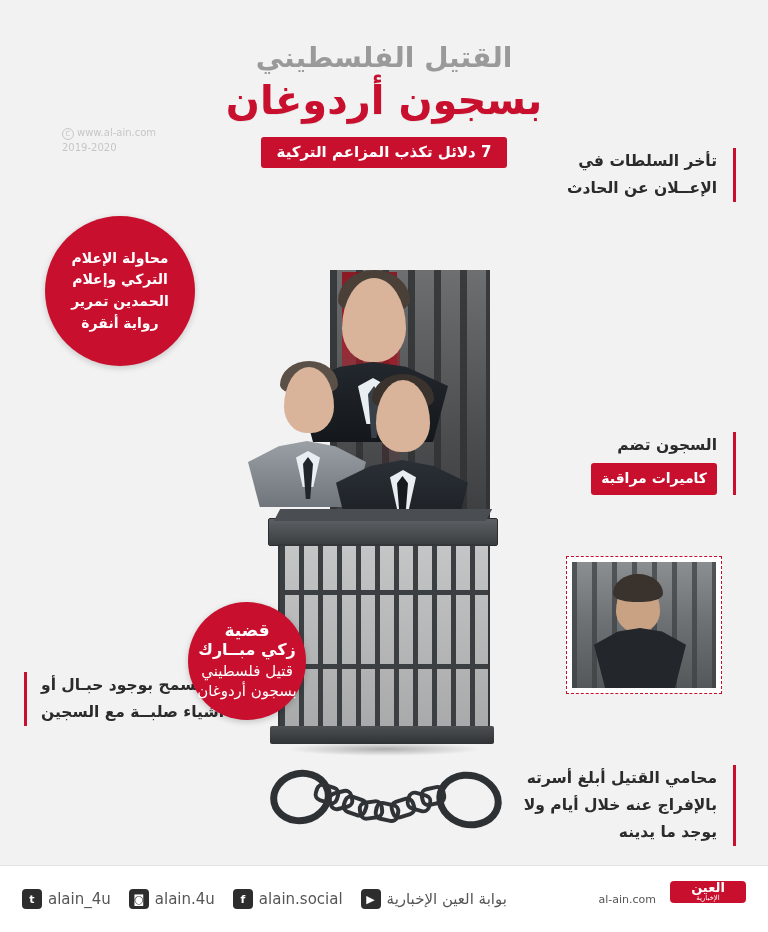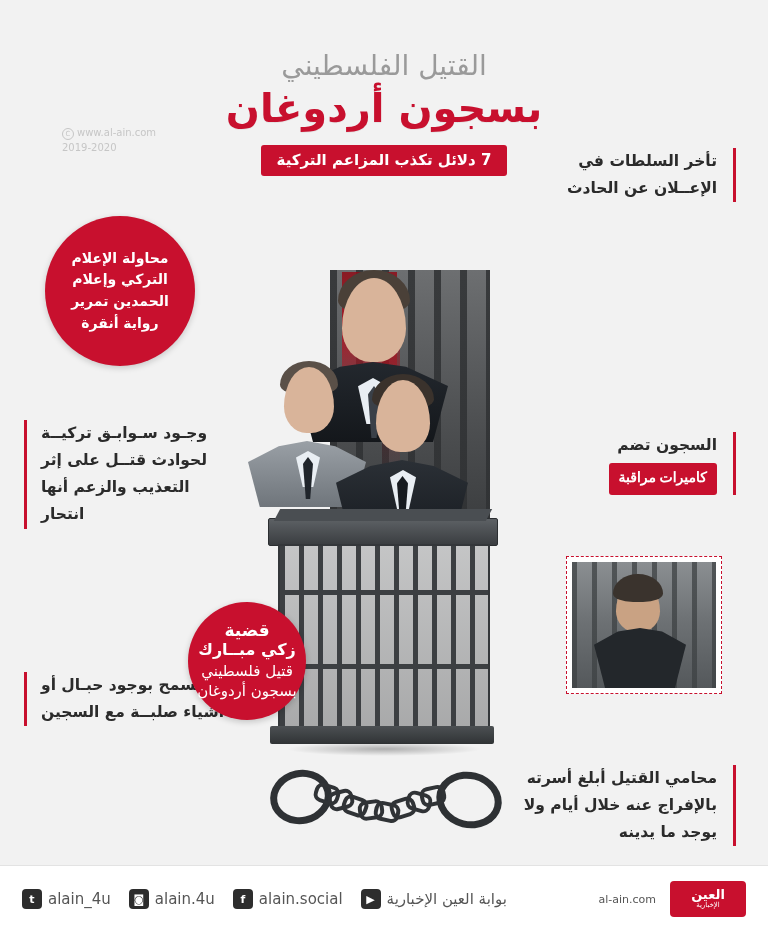--- a/index.html
+++ b/index.html
@@ -8,23 +8,22 @@
     background:#f2f2f2;
     font-family:"DejaVu Sans","Liberation Sans",sans-serif;
     overflow:hidden;
     position:relative;
   }
   .page{position:relative;width:768px;height:932px;background:#f2f2f2;overflow:hidden;}
 
   
   .header{position:absolute;top:40px;left:0;width:768px;text-align:center;}
   .title-1{
-    font-size:28px;color:#9a9a9a;font-weight:normal;letter-spacing:0px;
+    font-size:28px;color:#9a9a9a;font-weight:bold;letter-spacing:0px;
     line-height:1.25;
-    margin-top:8px;
   }
   .title-2{
     font-size:40px;color:#c8102e;font-weight:bold;line-height:1.15;margin-top:2px;
     text-shadow:0 1px 0 rgba(0,0,0,.05);
   }
   .subtitle-badge{
     display:inline-block;margin-top:14px;background:#c8102e;color:#fff;
     font-size:15px;font-weight:bold;padding:6px 16px 7px;border-radius:3px;
     letter-spacing:0;
   }
@@ -145,21 +144,21 @@
   .note-auth{right:32px;top:148px;width:188px;}
   .note-cell{right:32px;top:286px;width:188px;}
   .note-cams{right:32px;top:432px;width:188px;}
   .note-law{right:32px;top:756px;width:200px;margin-top:9px;}
 
   .note-prec{left:24px;top:420px;width:190px;}
   .note-rope{left:24px;top:672px;width:190px;}
 
   .mini-badge{
     display:inline-block;background:#c8102e;color:#fff;font-size:14px;font-weight:bold;
-    padding:3px 10px 4px;border-radius:3px;margin-top:4px;font-family:Liberation Serif, serif;
+    padding:3px 10px 4px;border-radius:3px;margin-top:4px;
   }
 
   
   .victim{
     position:absolute;right:46px;top:556px;width:156px;height:138px;
     border:1.5px dashed #c8102e;padding:5px;background:#fff;box-sizing:border-box;
   }
   .victim .vin{position:relative;width:100%;height:100%;overflow:hidden;
     background:linear-gradient(180deg,#8b8f92 0%,#6e7275 45%,#54585b 100%);}
   .victim .vbars{position:absolute;inset:0;
@@ -177,21 +176,21 @@
   .soc{display:flex;align-items:center;gap:6px;}
   .soc .ic{width:20px;height:20px;border-radius:4px;display:flex;align-items:center;
     justify-content:center;color:#fff;font-size:11px;font-weight:bold;}
   .ic-tw{background:#2d2d2d;}
   .ic-ig{background:#2d2d2d;}
   .ic-fb{background:#2d2d2d;}
   .ic-yt{background:#2d2d2d;}
   .soc .lb{font-size:15px;color:#555;}
   .site{position:absolute;right:112px;top:0;height:66px;display:flex;align-items:center;
     font-size:11px;color:#555;direction:ltr;}
-  .logo{position:absolute;right:22px;top:15px;width:76px;height:36px;background:#c8102e;
+  .logo{position:absolute;right:22px;top:15px;width:76px;height:22px;background:#c8102e;
     border-radius:4px;color:#fff;display:flex;flex-direction:column;align-items:center;
     justify-content:center;line-height:1.1;}
   .logo .l1{font-size:13px;font-weight:bold;}
   .logo .l2{font-size:7px;}
 </style>
 </head>
 <body>
 
 <div class="page">
 
@@ -221,21 +220,20 @@
     <div class="vin">
       <div class="vbars"></div>
       <div class="vhead"></div>
       <div class="vhair"></div>
       <div class="vbody"></div>
     </div>
   </div>
 
   <div class="note right note-law">محامي القتيل أبلغ أسرته بالإفراج عنه خلال أيام ولا يوجد ما يدينه</div>
 
-  <div class="note left note-prec">وجـود سـوابـق تركيــة لحوادث قتــل على إثر التعذيب والزعم أنها انتحار</div>
   <div class="note left note-rope">لا يسمح بوجود حبـال أو أشياء صلبــة مع السجين</div>
 
   <div class="center-col">
     <div class="backwall">
       <div class="bars"></div>
     </div>
     <div class="blood"></div>
     <div class="blood2"></div>
 
     <div class="person erdogan">

